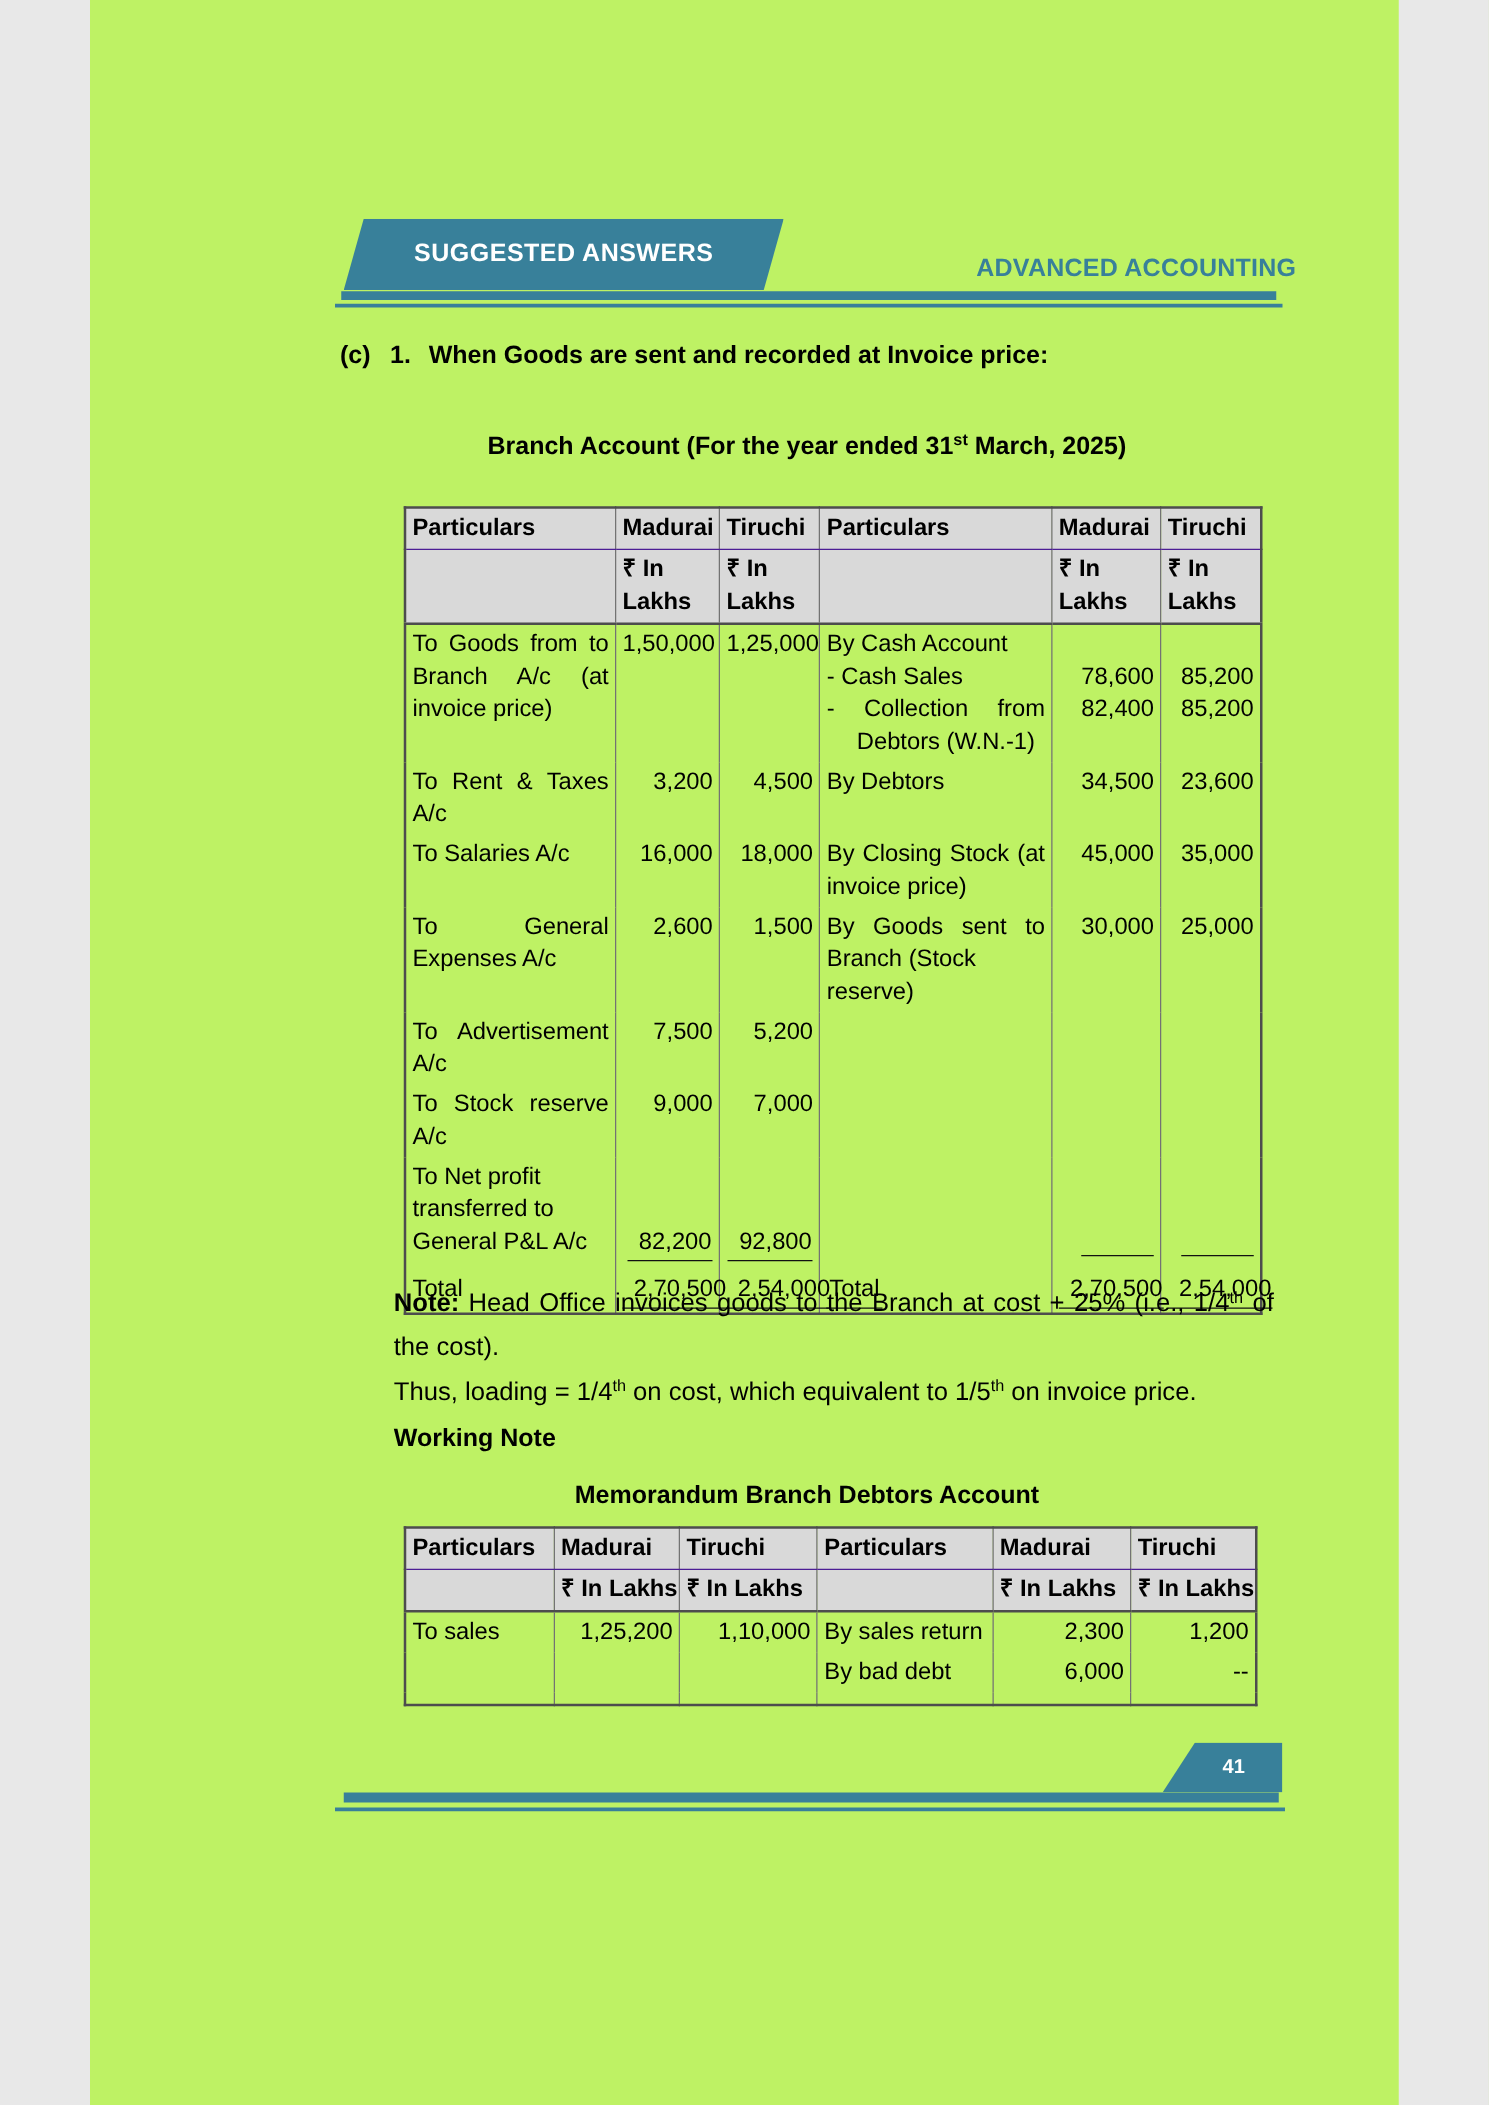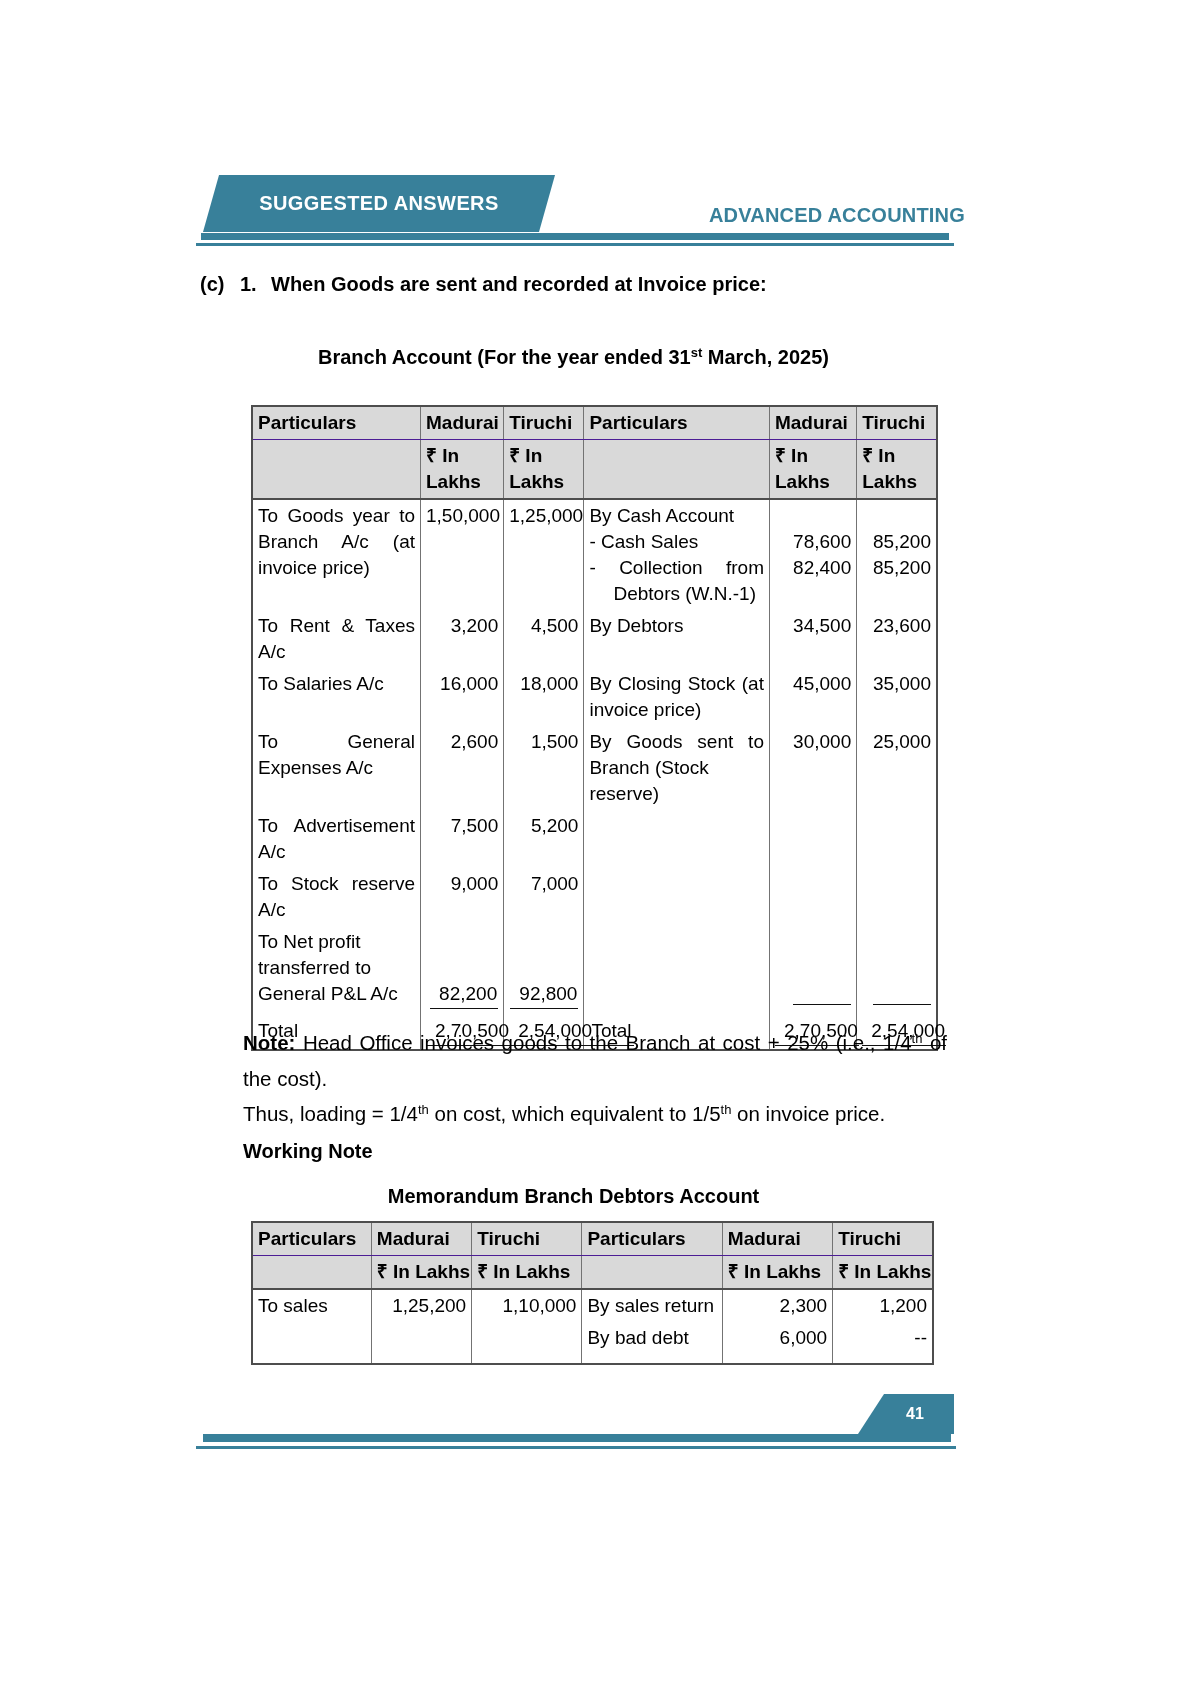--- a/index.html
+++ b/index.html
@@ -1,18 +1,18 @@
 <!DOCTYPE html>
 <html><head>
 <meta charset="utf-8">
 <style>
   * { margin:0; padding:0; box-sizing:border-box; }
   :root { --teal:#38809a; --hdr-bg:#d9d9d9; --grid:#737373; --frame:#4d4d4d; }
   html,body { background:#e8e8e8; }
-  .page { position:relative; width:1191px; height:1684px; margin:0 auto; background:#ffffff;
+  .page { position:relative; width:1047px; height:1684px; margin:0 auto; background:#bef264;
           font-family:"Liberation Sans", sans-serif; color:#000; overflow:hidden; }
 
   
   .banner { position:absolute; left:203px; top:175px; width:352px; height:57px; background:var(--teal);
             clip-path:polygon(16px 0, 100% 0, calc(100% - 16px) 100%, 0 100%);
             display:flex; align-items:center; justify-content:center; }
   .banner span { color:#fff; font-weight:bold; font-size:20px; letter-spacing:.4px; }
   .subject { position:absolute; top:204px; left:520px; width:445px; text-align:right;
              color:var(--teal); font-weight:bold; font-size:20px; letter-spacing:.2px; }
   .rule-thick { position:absolute; background:var(--teal); height:7px; }
@@ -107,21 +107,21 @@
         <th>₹ In Lakhs</th>
         <th>₹ In Lakhs</th>
         <th class="pl"></th>
         <th>₹ In Lakhs</th>
         <th>₹ In Lakhs</th>
       </tr>
     </thead>
     <tbody>
       <tr>
         <td class="txt">
-          <div class="ln jl">To Goods year to</div>
+          <div class="ln jl">To Goods from to</div>
           <div class="ln jl">Branch A/c (at</div>
           <div class="ln">invoice price)</div>
         </td>
         <td class="num">
             <div class="ln">1,50,000</div>
           </td>
         <td class="num">
             <div class="ln">1,25,000</div>
           </td>
         <td class="txt">

